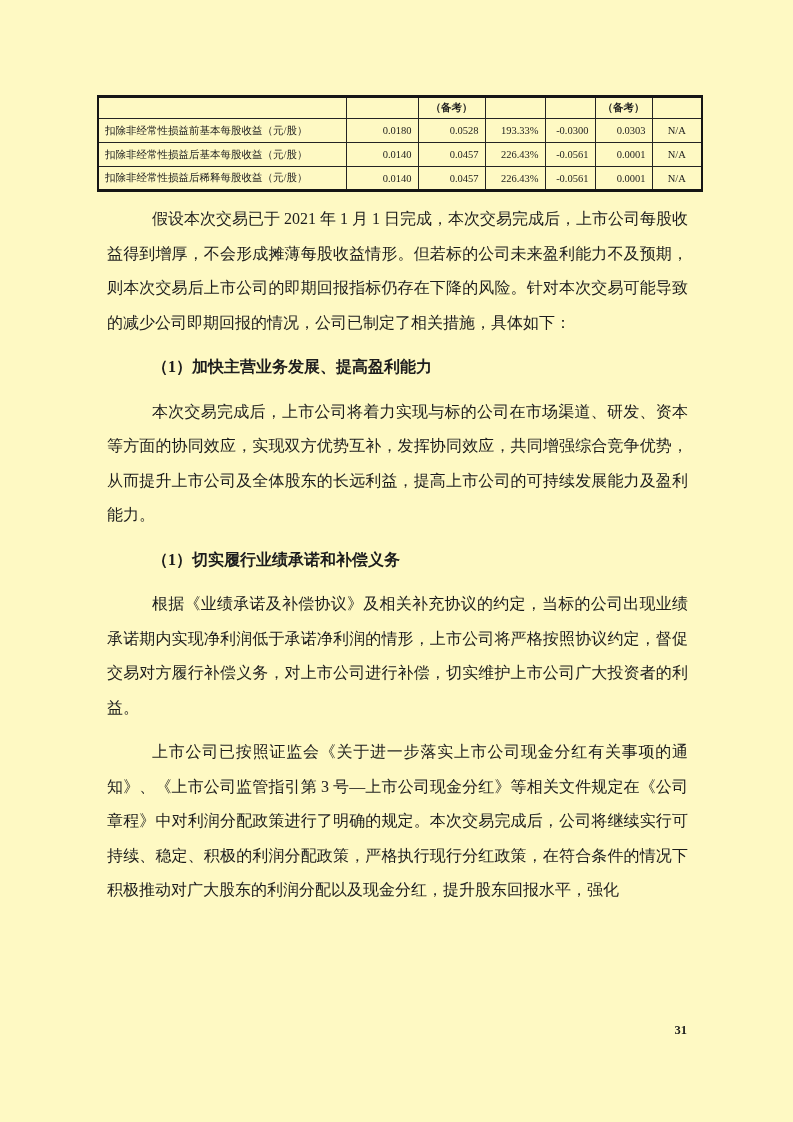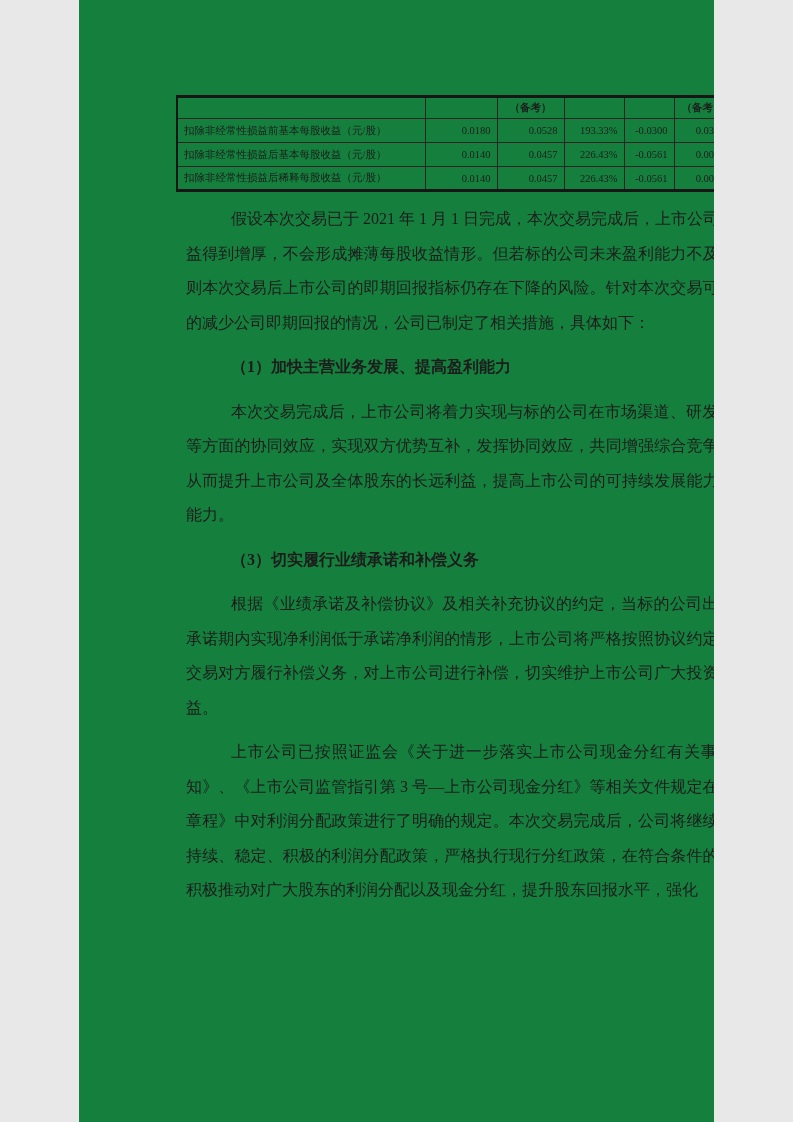--- a/index.html
+++ b/index.html
@@ -1,22 +1,22 @@
 <!DOCTYPE html>
 <html><head>
 <meta charset="utf-8">
 <style>
   * { box-sizing: border-box; }
   html, body { margin: 0; padding: 0; background: #e8e8e8; }
   .page {
     position: relative;
-    width: 635px;
+    width: 793px;
     height: 1122px;
     margin: 0 auto;
-    background: #15803d;
+    background: #fef9c3;
     color: #1c1c1c;
     font-family: "Liberation Serif", "DejaVu Serif", serif;
     overflow: hidden;
   }
   .content {
     position: absolute;
     left: 97px;
     top: 95px;
     width: 601px;
   }
@@ -121,20 +121,20 @@
           <td class="num">0.0001</td>
           <td class="ctr">N/A</td>
         </tr>
       </tbody>
     </table>
 
     <div class="body-text">
       <p class="indent">假设本次交易已于 2021 年 1 月 1 日完成，本次交易完成后，上市公司每股收益得到增厚，不会形成摊薄每股收益情形。但若标的公司未来盈利能力不及预期，则本次交易后上市公司的即期回报指标仍存在下降的风险。针对本次交易可能导致的减少公司即期回报的情况，公司已制定了相关措施，具体如下：</p>
       <h3>（1）加快主营业务发展、提高盈利能力</h3>
       <p class="indent">本次交易完成后，上市公司将着力实现与标的公司在市场渠道、研发、资本等方面的协同效应，实现双方优势互补，发挥协同效应，共同增强综合竞争优势，从而提升上市公司及全体股东的长远利益，提高上市公司的可持续发展能力及盈利能力。</p>
-      <h3>（3）切实履行业绩承诺和补偿义务</h3>
+      <h3>（1）切实履行业绩承诺和补偿义务</h3>
       <p class="indent">根据《业绩承诺及补偿协议》及相关补充协议的约定，当标的公司出现业绩承诺期内实现净利润低于承诺净利润的情形，上市公司将严格按照协议约定，督促交易对方履行补偿义务，对上市公司进行补偿，切实维护上市公司广大投资者的利益。</p>
       <p class="indent">上市公司已按照证监会《关于进一步落实上市公司现金分红有关事项的通知》、《上市公司监管指引第 3 号—上市公司现金分红》等相关文件规定在《公司章程》中对利润分配政策进行了明确的规定。本次交易完成后，公司将继续实行可持续、稳定、积极的利润分配政策，严格执行现行分红政策，在符合条件的情况下积极推动对广大股东的利润分配以及现金分红，提升股东回报水平，强化</p>
     </div>
   </div>
 
   <div class="page-num">31</div>
 </div>
 
 </body></html>

